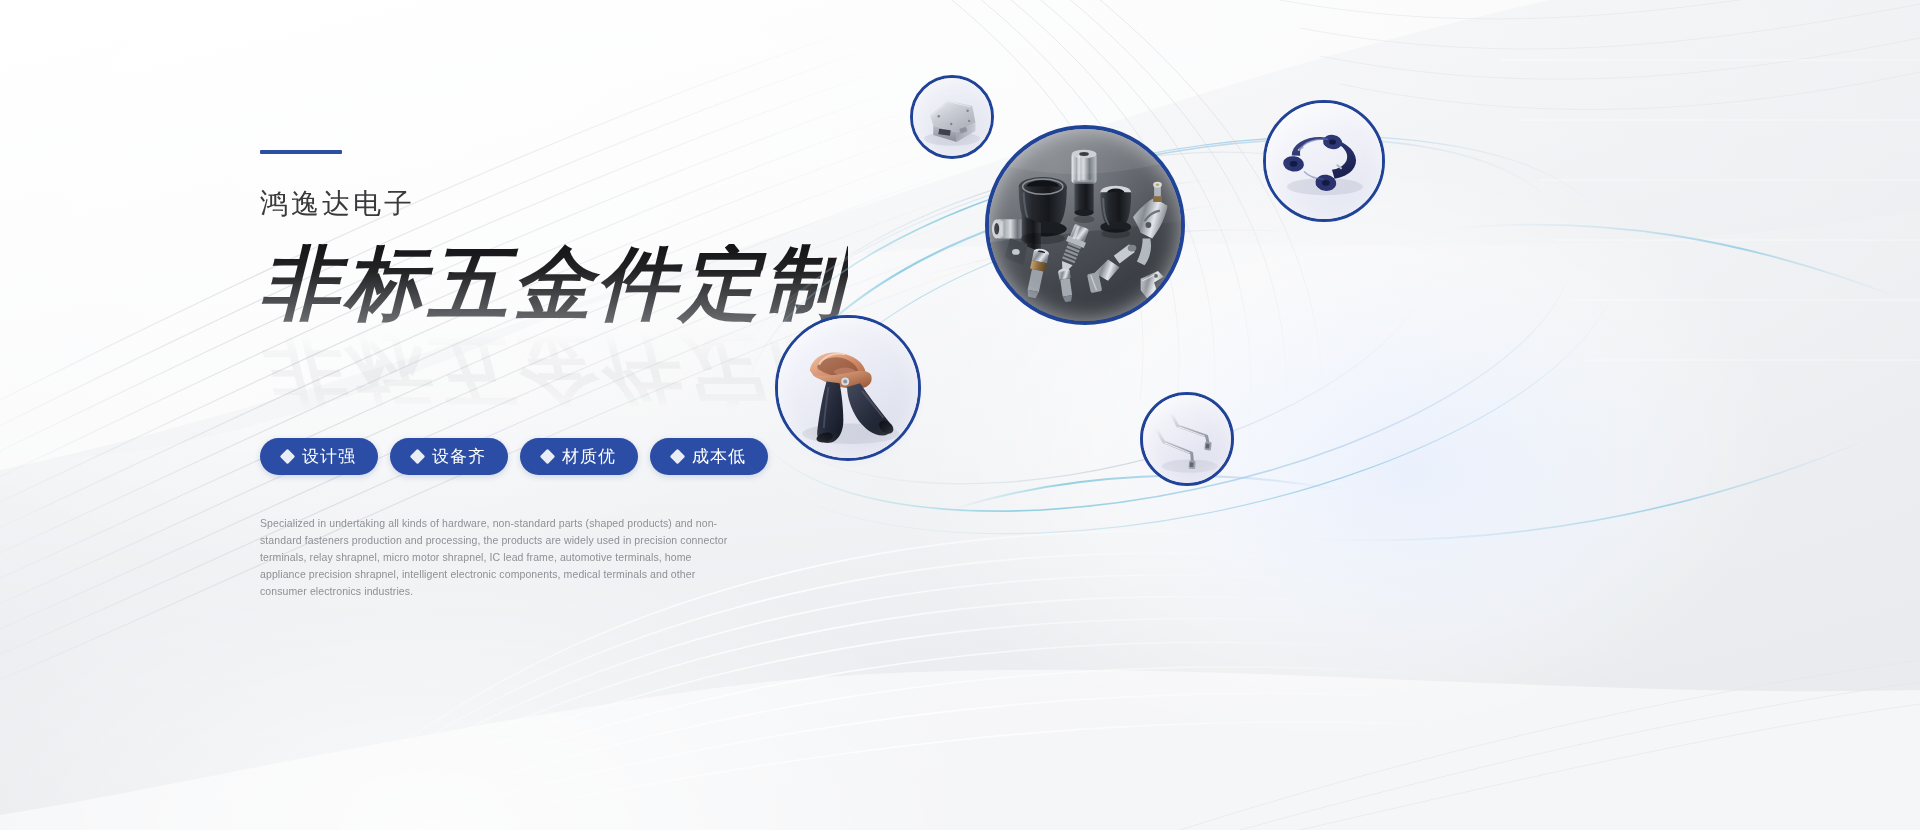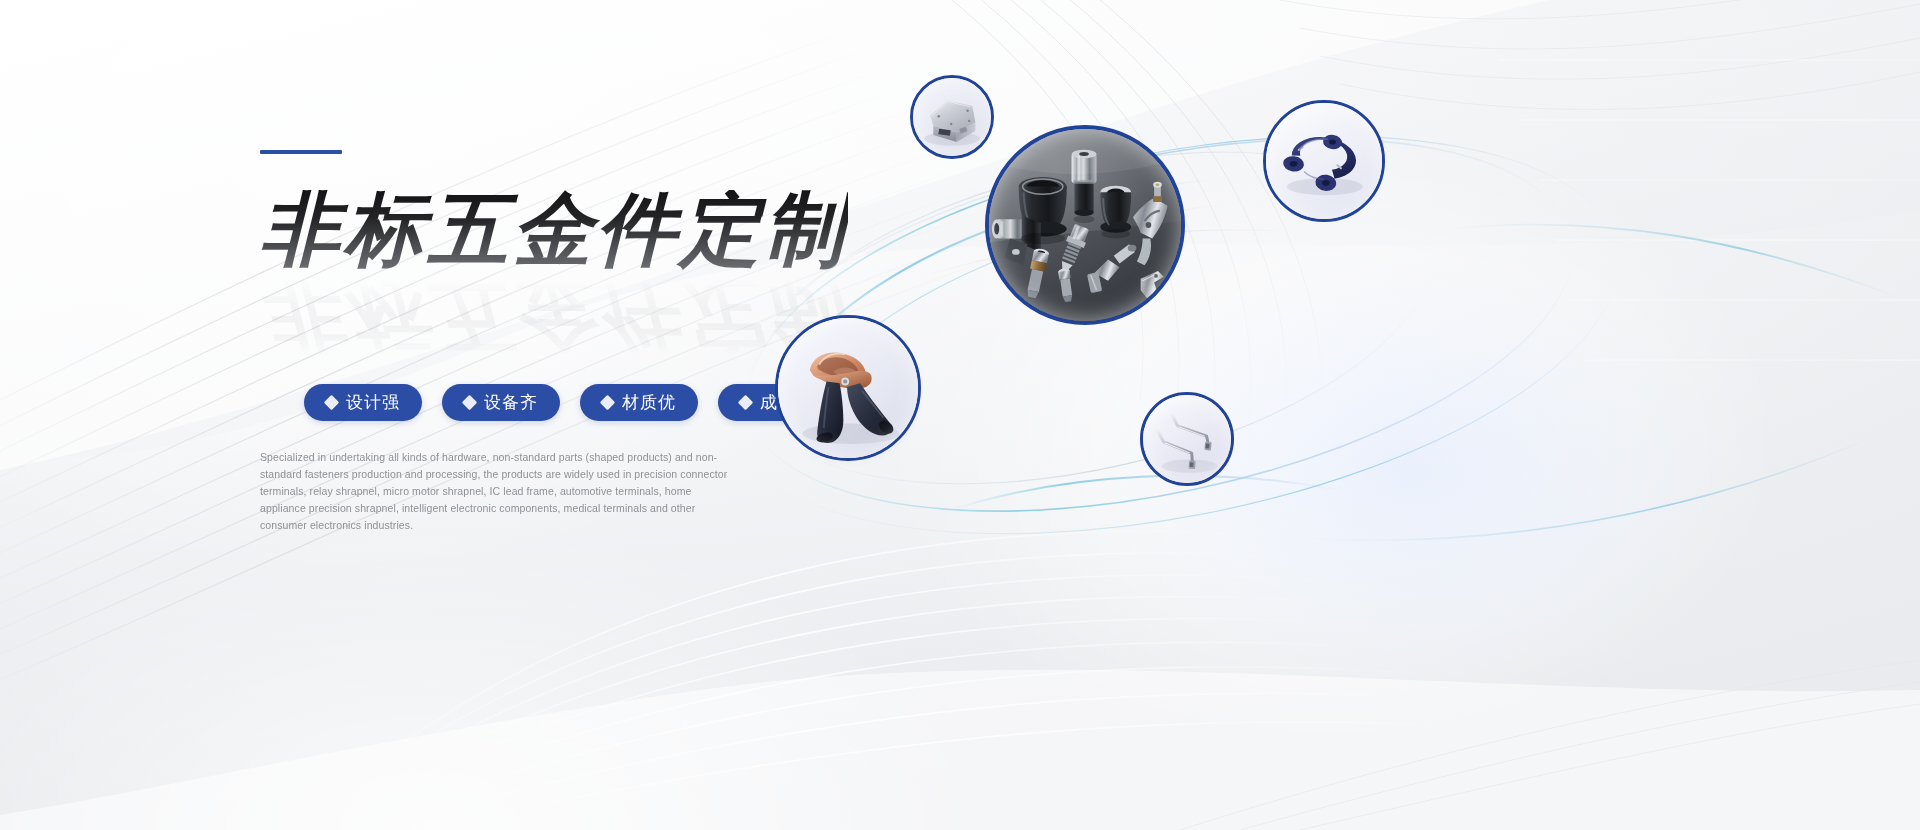--- a/index.html
+++ b/index.html
@@ -60,37 +60,37 @@
     transform:scaleY(-1);
     background:linear-gradient(180deg, rgba(120,122,126,0) 0%, rgba(140,142,146,.18) 45%, rgba(150,152,156,.34) 100%);
     -webkit-background-clip:text; background-clip:text;
     color:transparent; -webkit-text-fill-color:transparent;
     white-space:nowrap;
     pointer-events:none;
     -webkit-mask-image:linear-gradient(to top, rgba(0,0,0,0) 5%, rgba(0,0,0,.9) 95%);
     mask-image:linear-gradient(to top, rgba(0,0,0,0) 5%, rgba(0,0,0,.9) 95%);
   }
 
-  .pill-row { display:flex; gap:20px; margin-top:62px;justify-content:center; }
+  .pill-row { display:flex; gap:12px; margin-top:62px; }
   .pill {
     display:flex; align-items:center; gap:9px;
     background:#2b4da5; color:#ffffff;
     border-radius:22px;
     padding:0 22px; height:37px;
     font-size:17px; letter-spacing:1px;
     white-space:nowrap;
     box-shadow:0 2px 6px rgba(40,70,150,.18);
   }
   .pill .dia {
     width:11px; height:11px; background:#e9edf7;
     transform:rotate(45deg); flex:0 0 auto; border-radius:1.5px;
   }
 
   .blurb {
-    margin-top:28px;
+    margin-top:40px;
     width:470px;
     font-size:10.5px; line-height:1.62;
     color:#8d9095;
     letter-spacing:.1px;
   }
 
   
   .visual { position:absolute; left:740px; top:120px; width:1180px; height:500px; }
 
   .orbit-svg { position:absolute; inset:0; width:1180px; height:500px; pointer-events:none; }
@@ -212,20 +212,21 @@
     </g>
   </svg>
 
   <div class="bloom b2"></div>
   <div class="bloom b3"></div>
 
   <div class="left-col">
 
     <div class="accent-rule"></div>
 
+    <div class="brand">鸿逸达电子</div>
 
     <div class="headline-wrap">
       <div class="headline">非标五金件定制</div>
       <div class="headline-reflection">非标五金件定制</div>
     </div>
 
     <div class="pill-row">
       <div class="pill">
         <span class="dia"></span>
         <span>设计强</span>

